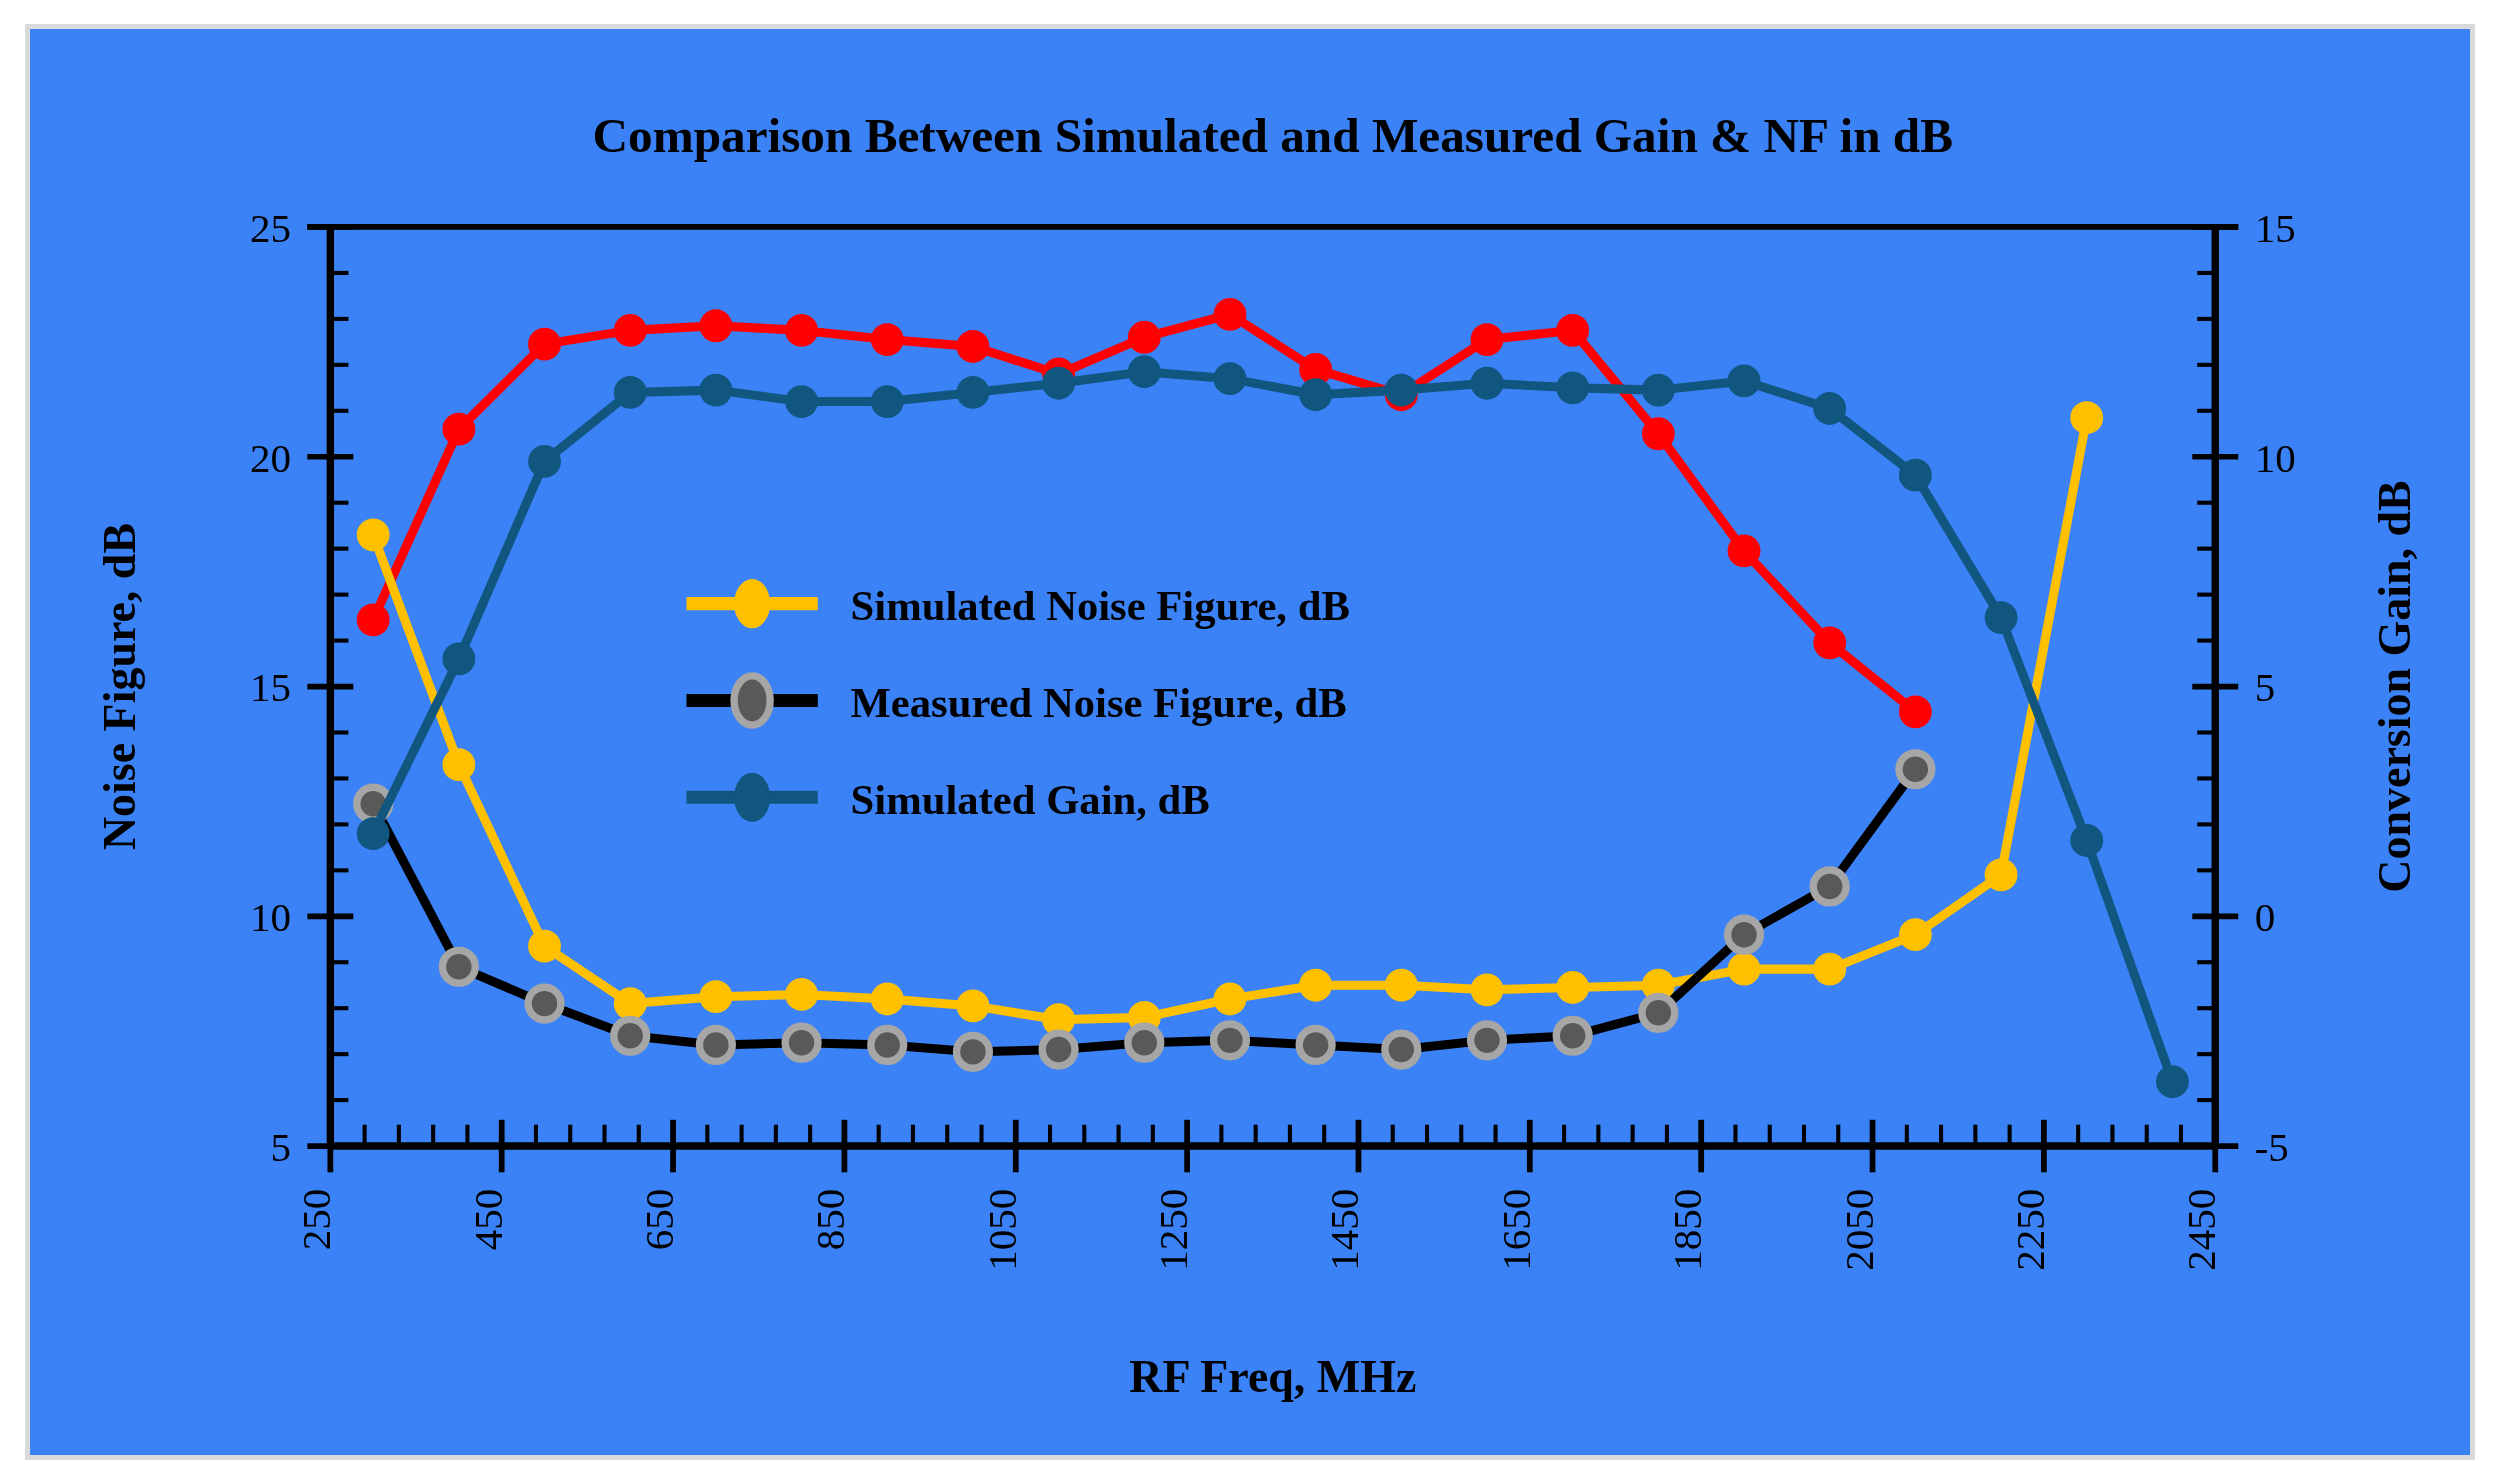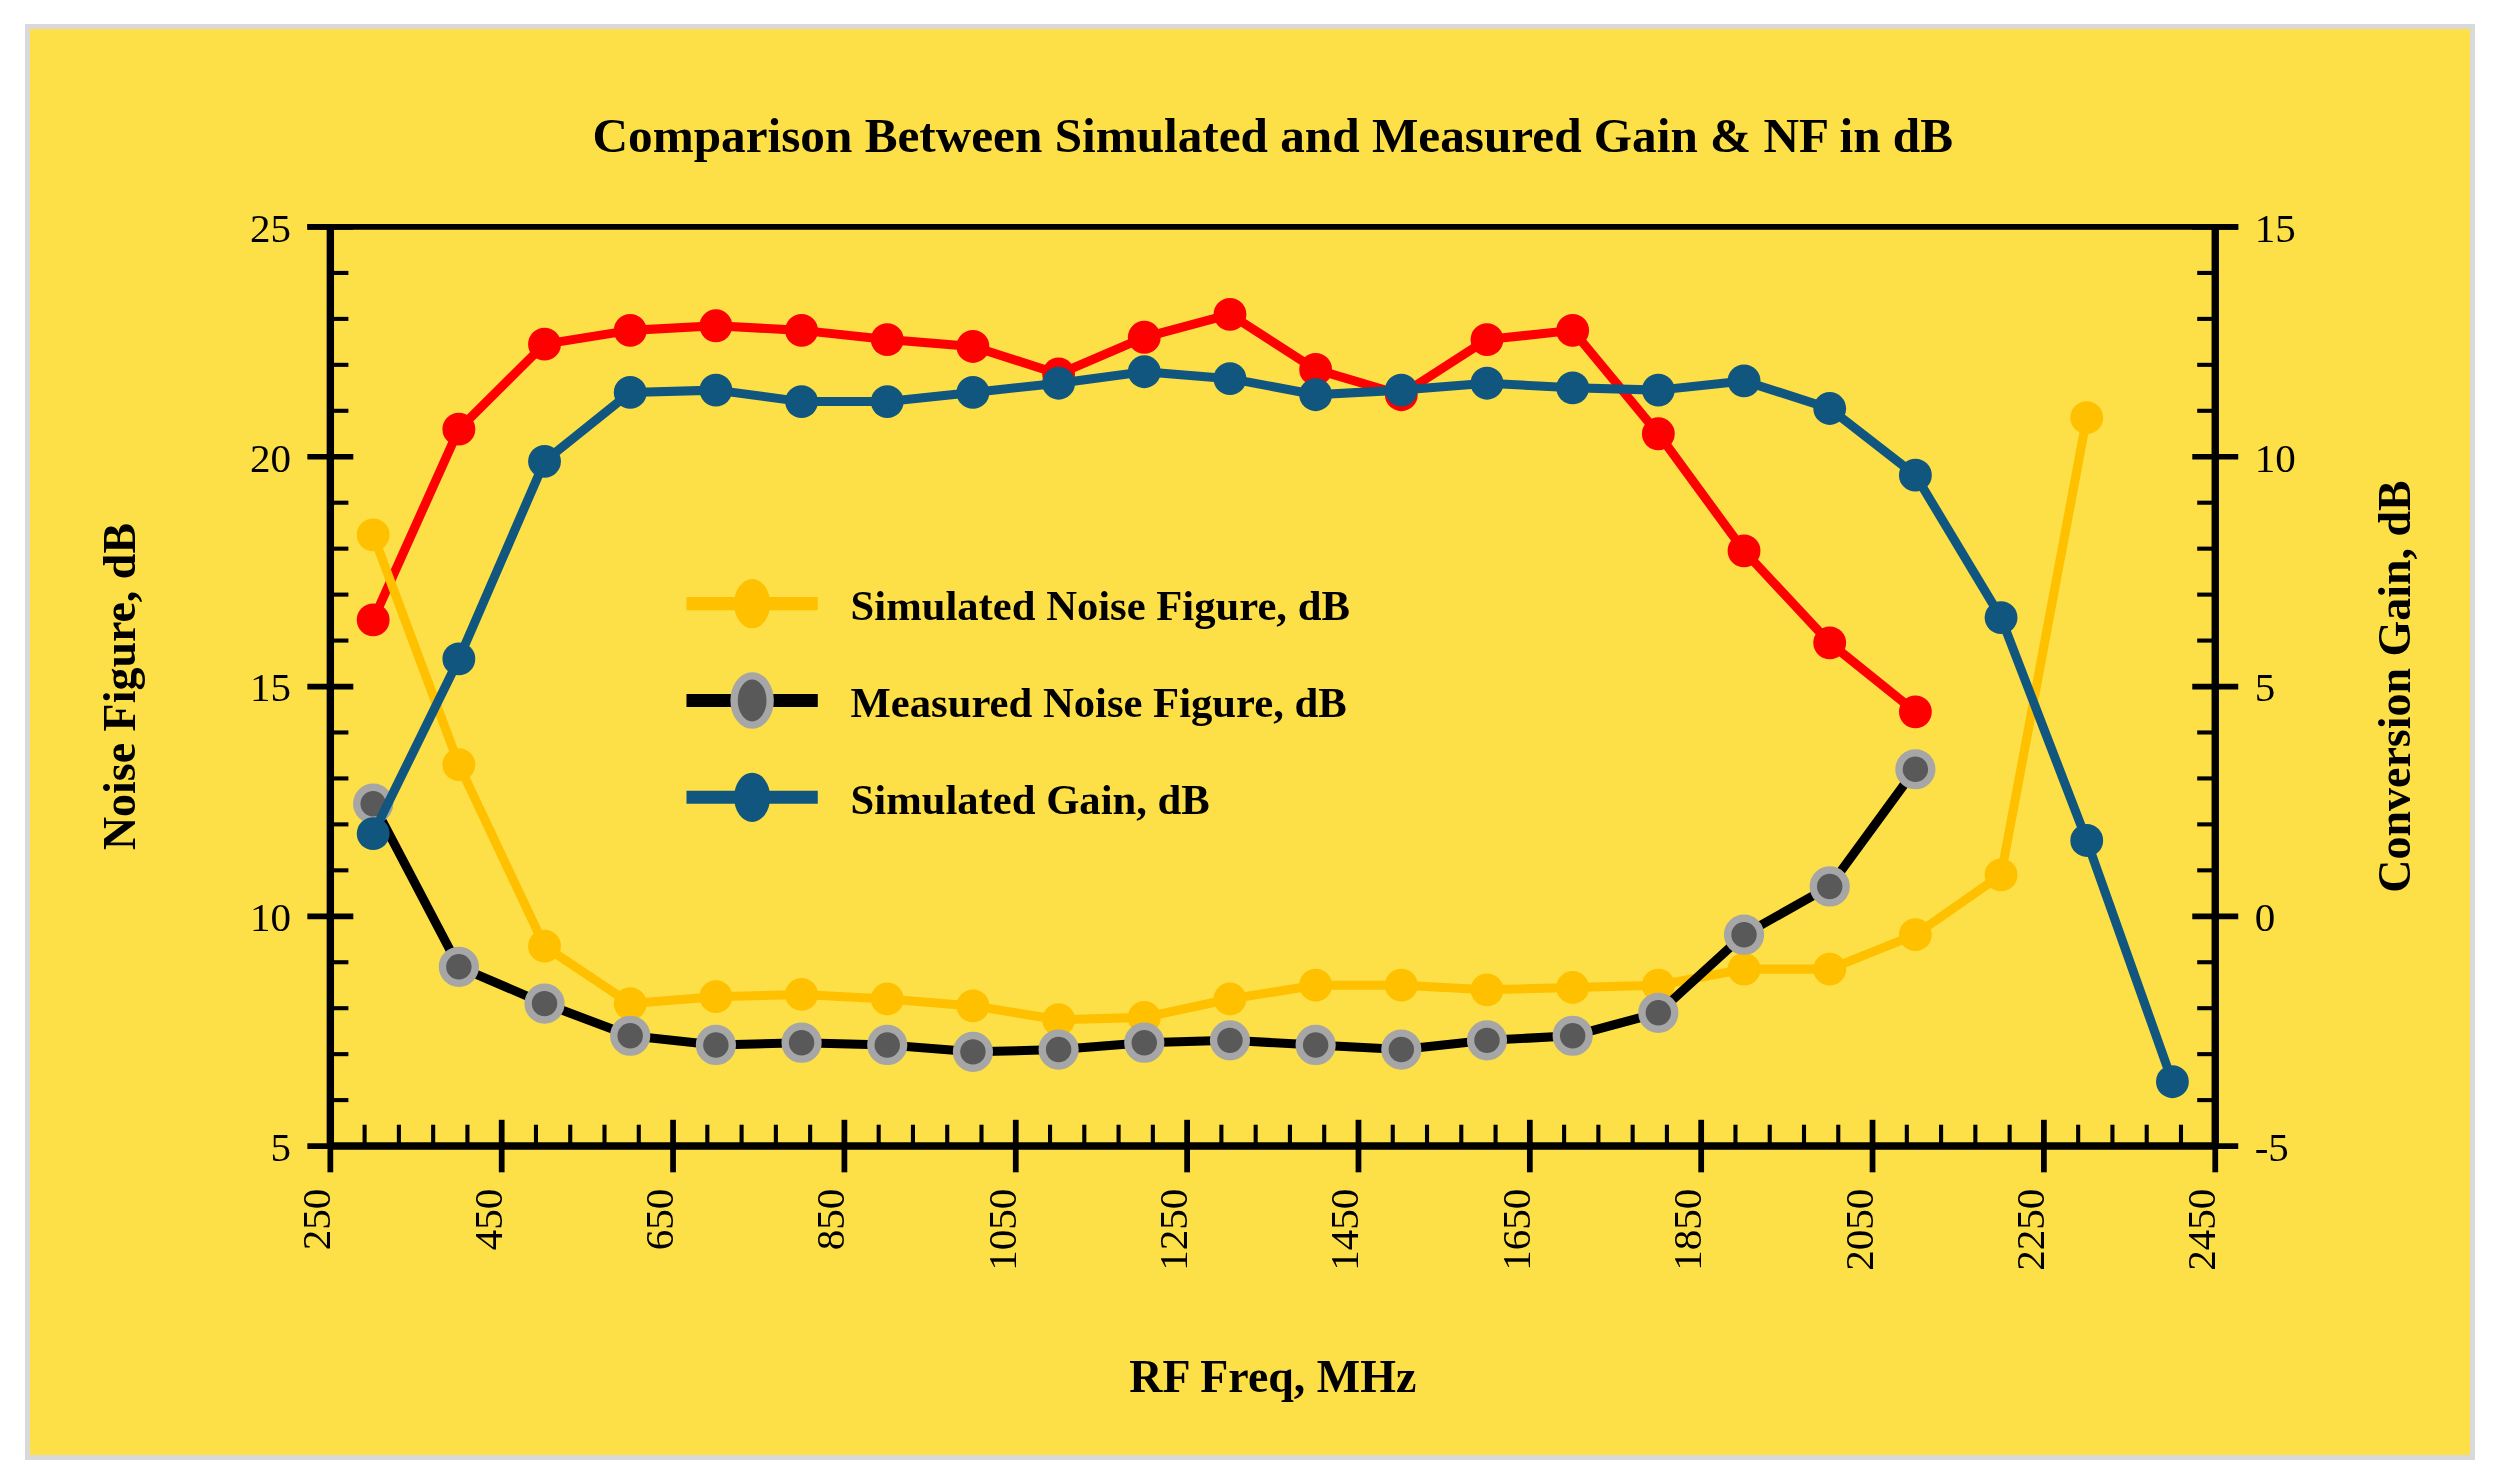--- a/index.html
+++ b/index.html
@@ -22,21 +22,21 @@
     box-sizing: border-box;
   }
   #figure-border {
     position: absolute;
     left: 25.4px;
     top: 24px;
     width: 2450px;
     height: 1436px;
     border: 5.7px solid #d9d9d9;
     box-sizing: border-box;
-    background: #fde047;
+    background: #3b82f6;
   }
   #chart-svg {
     position: absolute;
     left: 0; top: 0;
   }
   .chart-title {
     font-size: 60px;
     font-weight: bold;
     fill: #000000;
     font-family: "Liberation Serif", "DejaVu Serif", serif;

